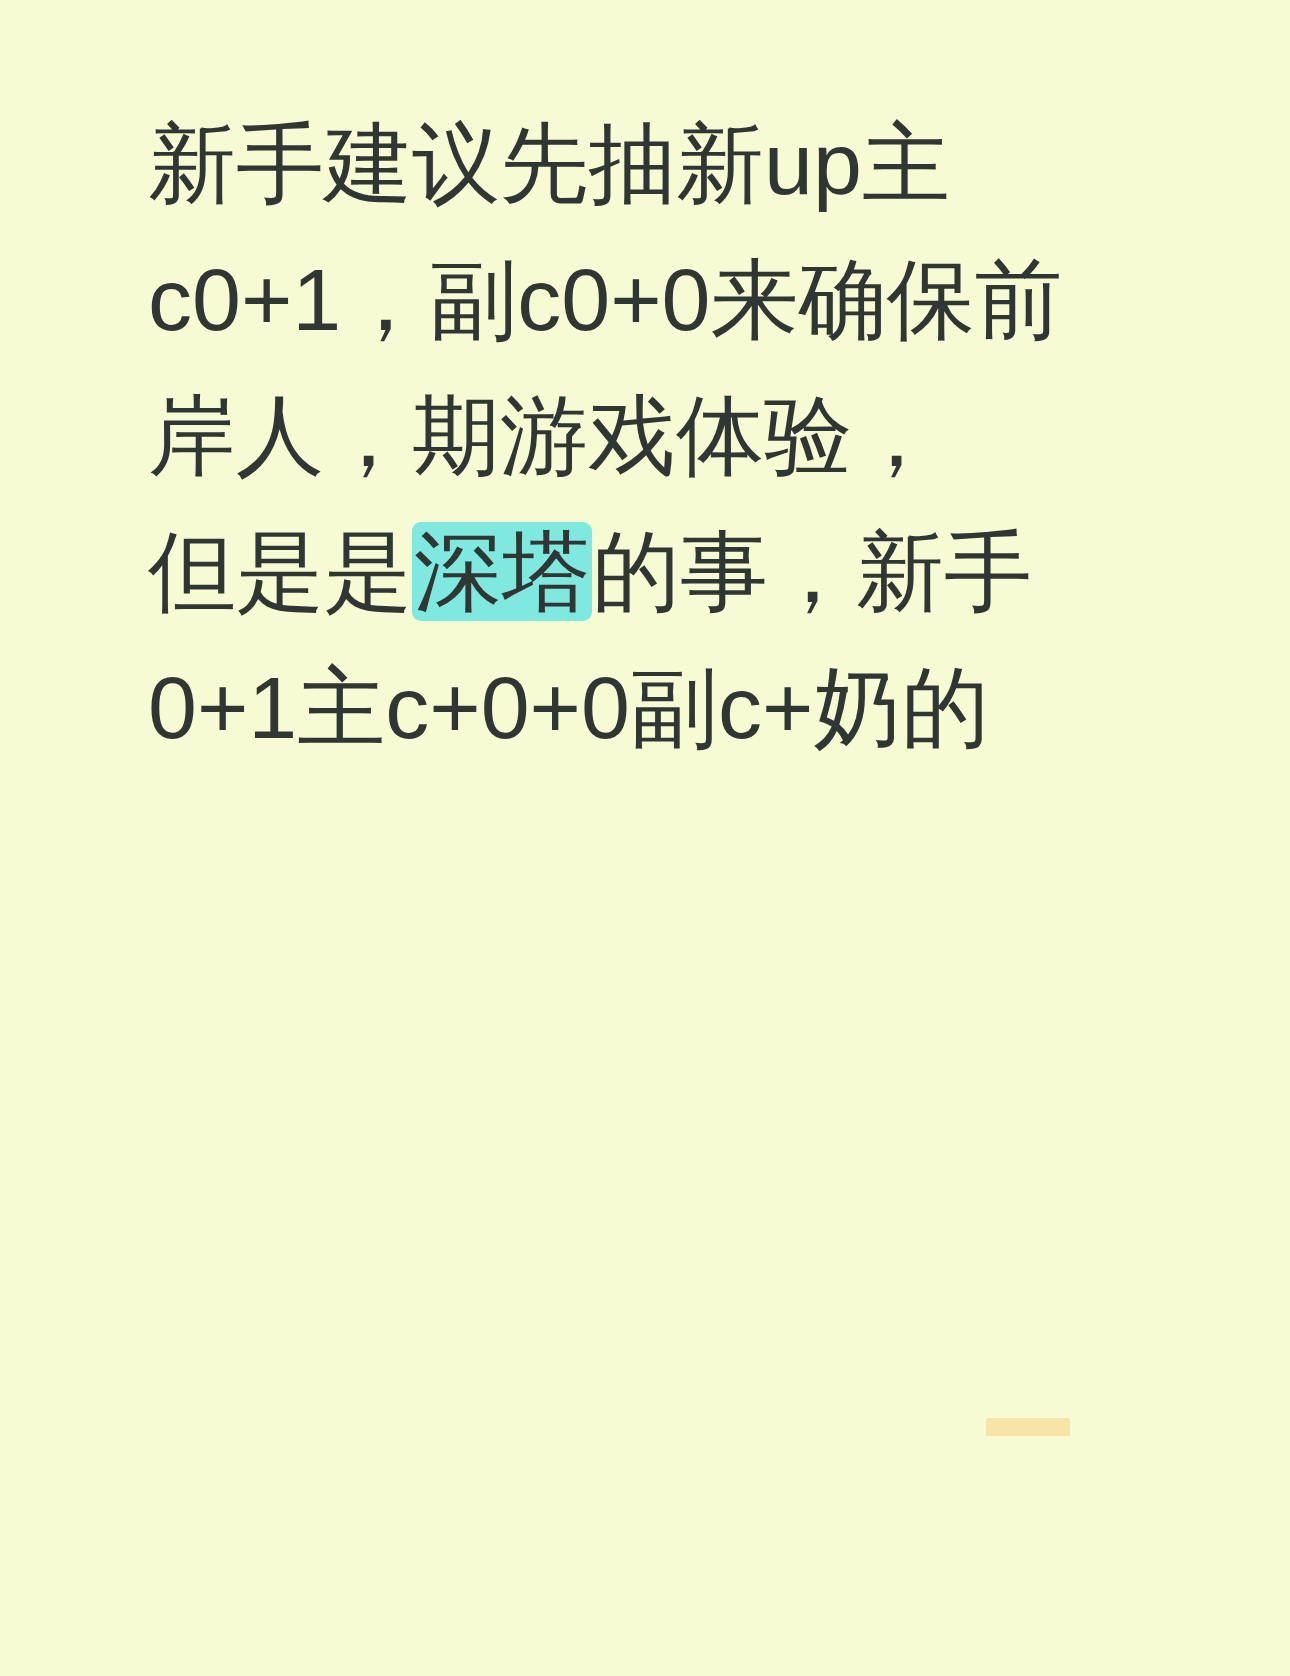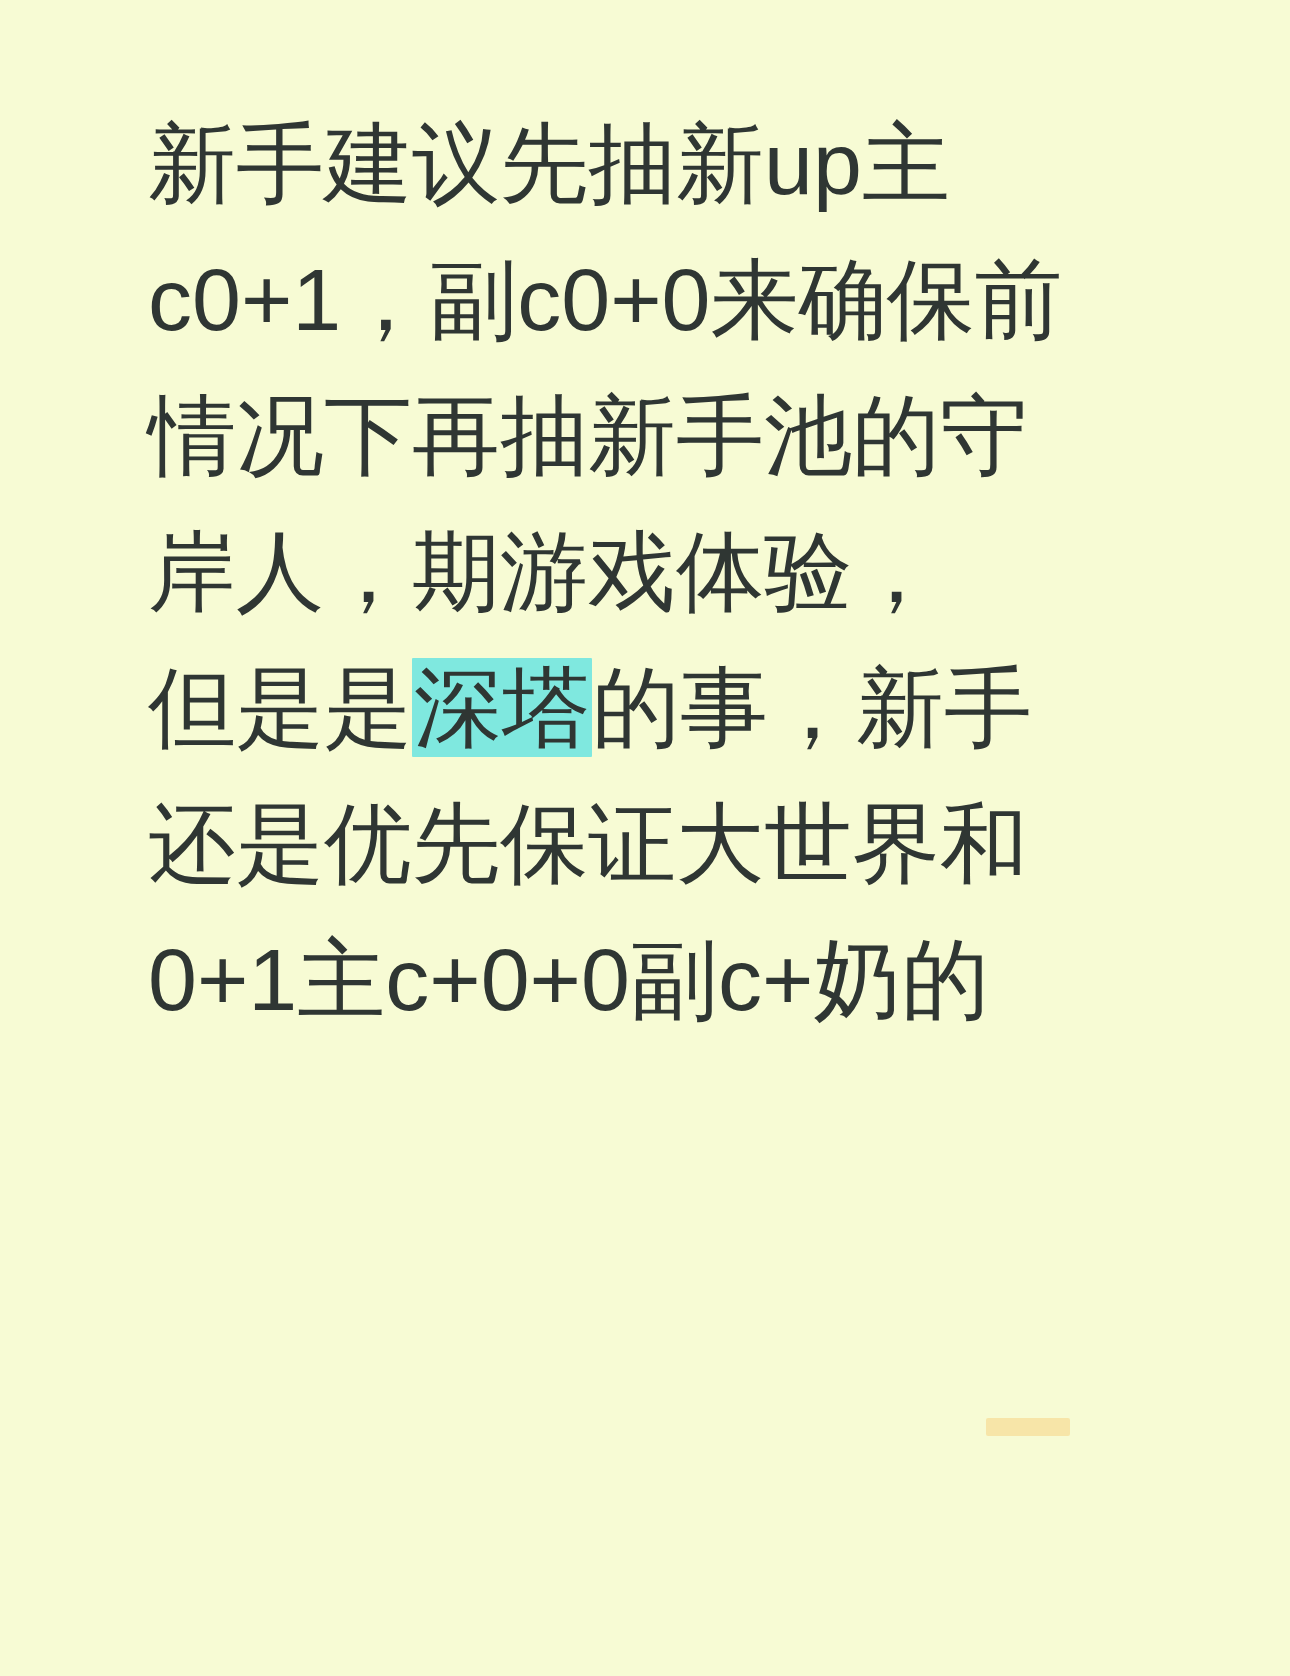--- a/index.html
+++ b/index.html
@@ -30,21 +30,21 @@
     font-size: 88px;
     line-height: 136px;
     font-weight: 400;
     color: #2f3633;
     letter-spacing: 0px;
     white-space: nowrap;
   }
   .hl-teal {
     background: #7fe8df;
     padding: 0 2px;
-    border-radius: 1px;
+    border-radius: 9px;
     box-decoration-break: clone;
   }
   .swatch {
     position: absolute;
     left: 986px;
     top: 1418px;
     width: 84px;
     height: 18px;
     background: #f7e5a8;
     border-radius: 2px;
@@ -56,30 +56,24 @@
 <div class="page">
 
   <div class="note-body">
     <div class="note-line">
       <span>新手建议先抽新up主</span>
     </div>
     <div class="note-line">
       <span>c0+1，副c0+0来确保前</span>
     </div>
     <div class="note-line">
-      <span>情况下再抽新手池的守</span>
-    </div>
-    <div class="note-line">
       <span>岸人，期游戏体验，</span>
     </div>
     <div class="note-line">
       <span>但是是</span><span class="hl-teal">深塔</span><span>的事，新手</span>
-    </div>
-    <div class="note-line">
-      <span>还是优先保证大世界和</span>
     </div>
     <div class="note-line">
       <span>0+1主c+0+0副c+奶的</span>
     </div>
   </div>
 
   <div class="swatch"></div>
 
 </div>
 

